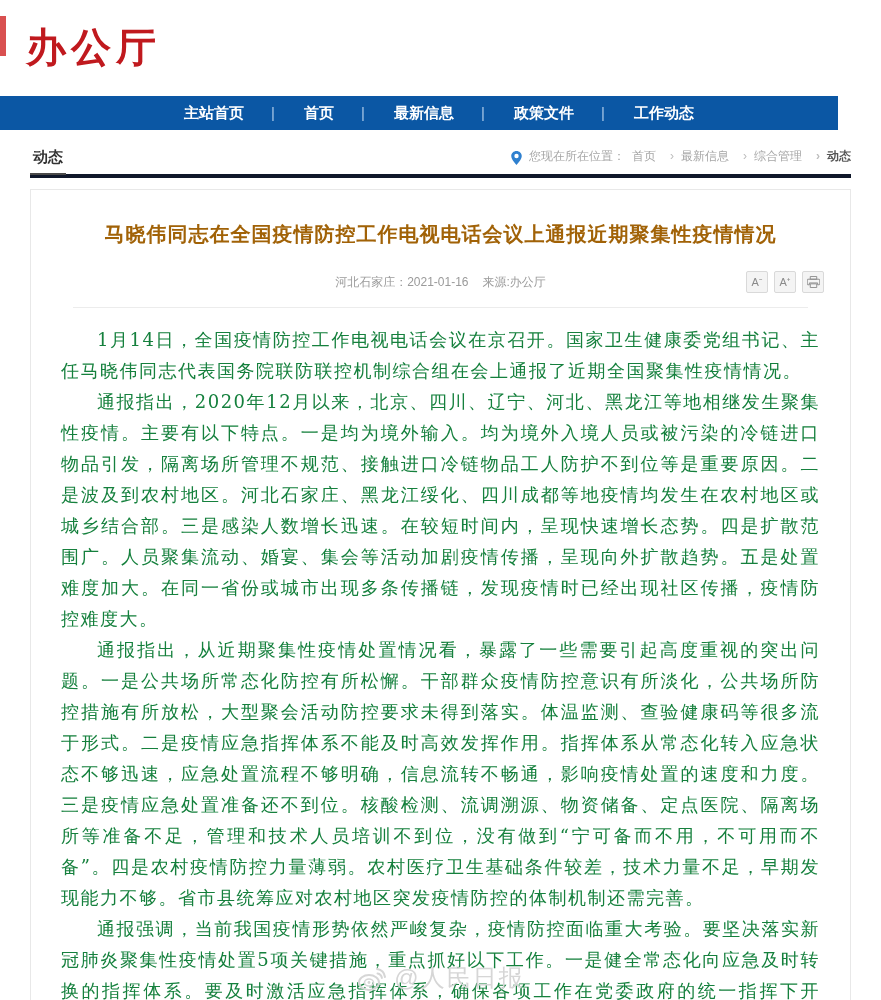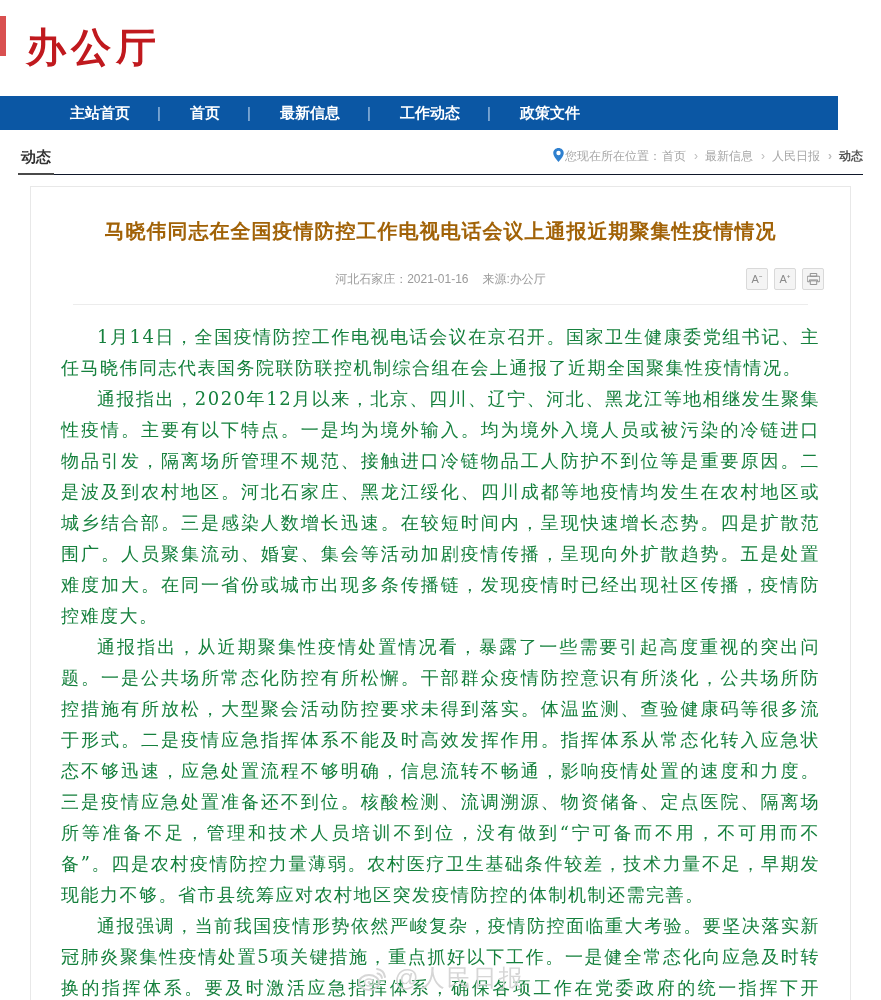--- a/index.html
+++ b/index.html
@@ -12,41 +12,41 @@
   .header { height:96px; position:relative; background:#fff; }
   .corner-mark { position:absolute; left:0; top:16px; width:6px; height:40px; background:#d95050; }
   .logo {
     position:absolute; left:26px; top:20px;
     font-size:40px; font-weight:bold; color:#c0191e; letter-spacing:5px; cursor:pointer;
   }
 
   
   .navbar {
     height:34px; width:838px; background:#0b57a4;
-    display:flex; align-items:center; padding-left:40px; box-sizing:border-box;
+    display:flex; align-items:center; padding-left:40px; box-sizing:border-box;justify-content:center;
   }
   .nav-item {
     color:#ffffff; font-size:15px; font-weight:bold; padding:0 30px;
     position:relative; white-space:nowrap; cursor:pointer; line-height:34px;
   }
   .nav-item:not(:first-child)::before {
     content:"|"; position:absolute; left:-3px; top:0;
     color:#a9c6e6; font-weight:normal;
   }
 
   
   .crumb-row {
-    margin:10px 18px 0; border-bottom:1px solid #0f172a;
+    margin:10px 30px 0; border-bottom:4px solid #0f172a;
     display:flex; justify-content:space-between; align-items:flex-end; height:34px;
   }
   .section-tab {
     font-size:15px; font-weight:bold; color:#333;
     border-bottom:2px solid #4a4a4a; padding:0 3px 6px; margin-bottom:-1px; cursor:pointer;
   }
-  .crumb-right { display:flex; align-items:flex-start; gap:1px; padding-bottom:9px; font-size:12px; color:#a6a6a6; }
+  .crumb-right { display:flex; align-items:flex-end; gap:7px; padding-bottom:9px; font-size:12px; color:#a6a6a6; }
   .crumb-prefix { color:#a6a6a6; }
   .crumb-item { color:#a6a6a6; cursor:pointer; }
   .crumb-item:not(.first)::before { content:"›"; margin:0 7px; color:#bdbdbd; }
   .crumb-item.current { color:#555; font-weight:bold; cursor:default; }
 
   
   .content-box {
     margin:11px 30px 0; border:1px solid #e8e8e8; background:#fff;
     padding:22px 24px 0; box-sizing:border-box; height:824px;
   }
@@ -85,34 +85,34 @@
 
 <div class="header">
   <div class="corner-mark"></div>
   <div class="logo">办公厅</div>
 </div>
 
 <div class="navbar">
   <span class="nav-item">主站首页</span>
   <span class="nav-item">首页</span>
   <span class="nav-item">最新信息</span>
+  <span class="nav-item">政策文件</span>
   <span class="nav-item">工作动态</span>
-  <span class="nav-item">政策文件</span>
 </div>
 
 <div class="crumb-row">
   <span class="section-tab">动态</span>
   <span class="crumb-right">
     <svg width="11" height="14" viewBox="0 0 12 16">
         <path d="M6 0C2.7 0 0 2.6 0 5.8 0 10 6 16 6 16s6-6 6-10.2C12 2.6 9.3 0 6 0zm0 8.2a2.5 2.5 0 1 1 0-5 2.5 2.5 0 0 1 0 5z" fill="#2f80cf"></path>
       </svg>
     <span class="crumb-prefix">您现在所在位置：</span>
     <span class="crumb-item first">首页</span>
     <span class="crumb-item">最新信息</span>
-    <span class="crumb-item">人民日报</span>
+    <span class="crumb-item">综合管理</span>
     <span class="crumb-item current">动态</span>
   </span>
 </div>
 
 <div class="content-box">
   <div class="article-title">马晓伟同志在全国疫情防控工作电视电话会议上通报近期聚集性疫情情况</div>
 
   <div class="meta-row">
     <span>河北石家庄：</span><span>2021-01-16</span><span class="sp">来源:</span><span>办公厅</span>
     <span class="tools">

